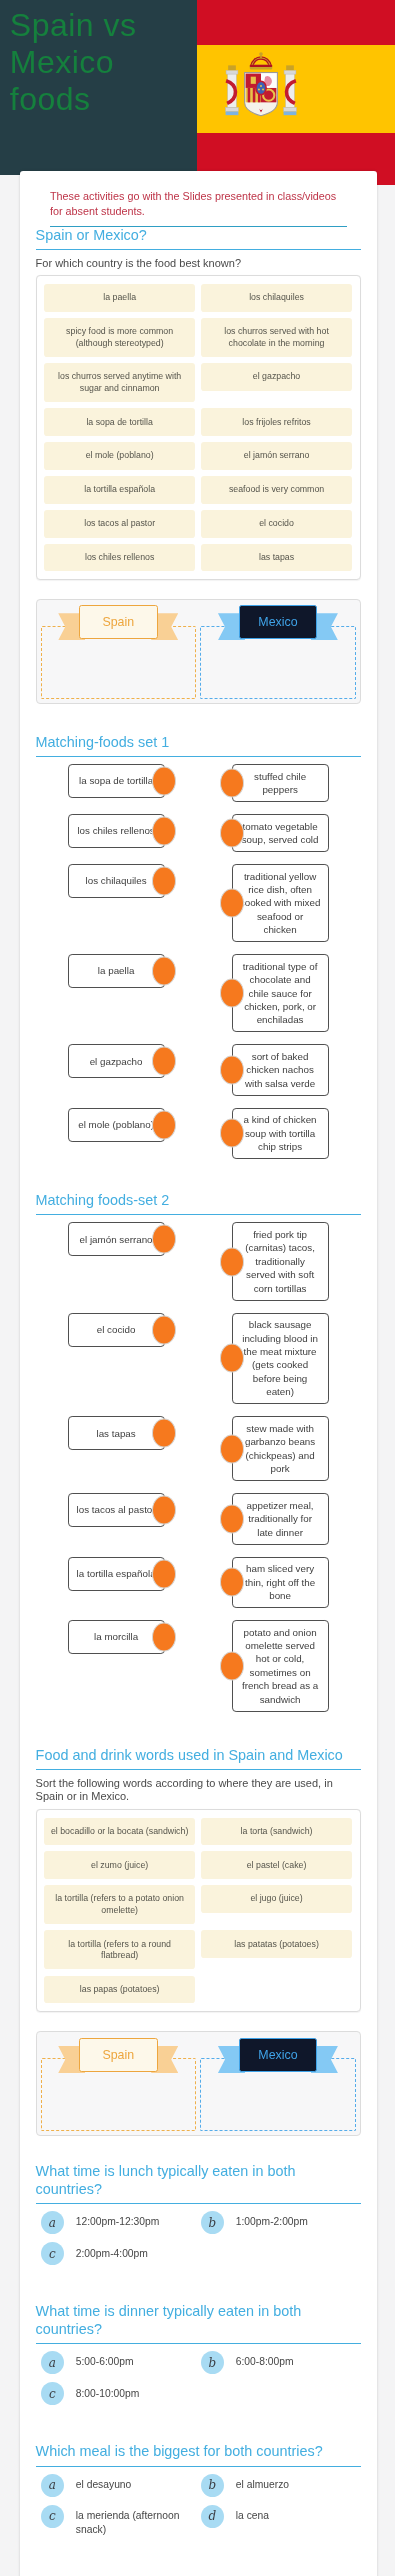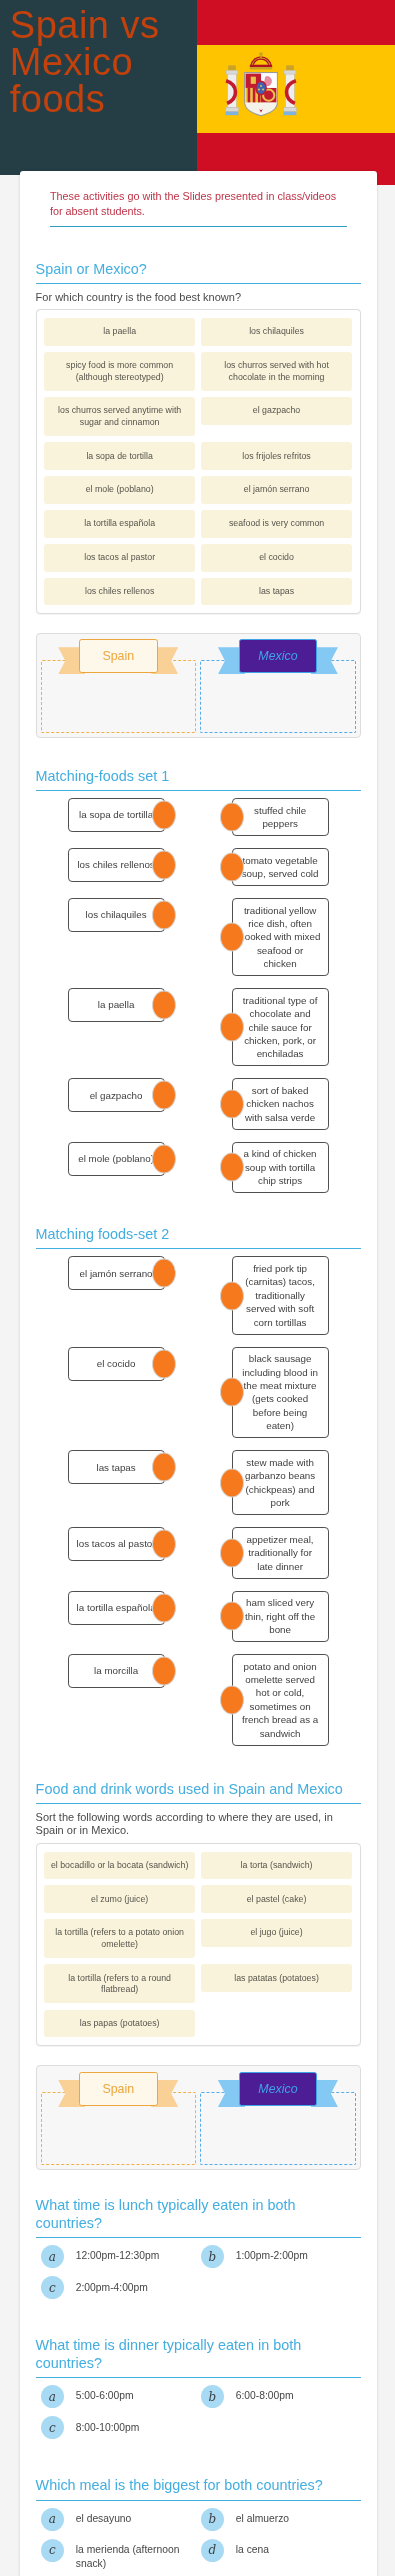--- a/index.html
+++ b/index.html
@@ -4,35 +4,35 @@
 <style>
   html,body { margin:0; padding:0; }
   body {
     width:396px; height:2666px; position:relative; overflow:hidden;
     background:#F4F4F5;
     font-family:"Liberation Sans", sans-serif;
   }
   
   .header-teal { position:absolute; top:0; left:0; width:197px; height:175px; background:#253E46; }
   .page-title { position:absolute; top:7.2px; left:9.8px; width:185px;
-    font-size:38px; line-height:37px; font-weight:300; letter-spacing:0.5px; color:#c2410c; }
+    font-size:32px; line-height:37px; font-weight:300; letter-spacing:0.5px; color:#15803d; }
   .flag { position:absolute; top:0; left:197px; width:198px; height:185px; }
   .flag .band-top { height:45px; background:#D00E23; }
   .flag .band-mid { height:88px; background:#FFC400; position:relative; }
   .flag .band-bot { height:52px; background:#D00E23; }
   .crest { position:absolute; left:28px; top:6.2px; }
   
   .card { position:absolute; top:171px; left:19.6px; width:357px; box-sizing:border-box;
     background:#fff; border-radius:3.1px; box-shadow:0 0.5px 2.6px rgba(0,0,0,.18);
     padding:17.5px 16px 20.6px; height:2474px; }
   .intro { margin:0 13.4px 0 14.4px; padding-bottom:6.7px; border-bottom:0.5px solid #2F9EC4;
     font-size:10.8px; line-height:15.5px; color:#BE3448; }
   h2 { margin:0; font-weight:400; font-size:14.4px; line-height:17.5px; color:#43AEE0;
     border-bottom:1px solid #43AEE0; padding-bottom:4.6px; }
-  h2.s1 { margin-top:34px; }
+  h2.s1 { }
   h2.m1 { margin-top:30px; }
   h2.m2 { margin-top:33px; }
   h2.fd { margin-top:35px; }
   h2.q1 { margin-top:27px; }
   h2.qn { margin-top:38px; }
   .prompt { margin:7.2px 0 0; font-size:11px; line-height:13.4px; color:#4A4A4A; }
   
   .chipbox { margin-top:4.6px; background:#fff; border:0.5px solid #DCDCDC; border-radius:4.1px;
     padding:7.7px; display:grid; grid-template-columns:1fr 1fr; gap:6.2px; align-items:start;
     box-shadow:0 0.5px 1px rgba(0,0,0,.05); }
@@ -49,21 +49,21 @@
     width:120px; height:40px; pointer-events:none; }
   .wing { position:absolute; top:8.2px; width:27px; height:27px; }
   .wing.l { left:0; clip-path:polygon(0 0,100% 0,100% 100%,0 100%,26% 50%); }
   .wing.r { right:0; clip-path:polygon(0 0,100% 0,74% 50%,100% 100%,0 100%); }
   .spain .wing { background:#F9D095; }
   .mexico .wing { background:#84C9F4; }
   .rlabel { position:absolute; left:20.6px; right:20.6px; top:0; height:34px; box-sizing:border-box;
     border:1px solid; border-radius:2.6px; display:flex; align-items:center; justify-content:center;
     font-size:12.4px; background:#fff; }
   .spain .rlabel { background:#FDF8EA; border-color:#EDA63E; color:#EDA63E; }
-  .mexico .rlabel { background:#4c1d95; border-color:#3FA3E8; color:#3FA3E8;font-style:italic; }
+  .mexico .rlabel { background:#0f172a; border-color:#3FA3E8; color:#3FA3E8; }
   
   .mrows { margin-top:7.2px; }
   .match-row { display:flex; align-items:flex-start; margin-bottom:12px; }
   .mbox { box-sizing:border-box; width:97px; min-height:34px; background:#fff;
     border:1px solid #4F4F4F; border-radius:4.1px; position:relative;
     display:flex; align-items:center; justify-content:center; text-align:center;
     padding:4.6px 7.2px; font-size:9.8px; line-height:13.4px; color:#3E3E3E; }
   .mbox.lft { margin-left:32px; }
   .mbox.rgt { margin-left:67px; }
   .dot { position:absolute; top:50%; transform:translateY(-50%); width:21.6px; height:27px;

